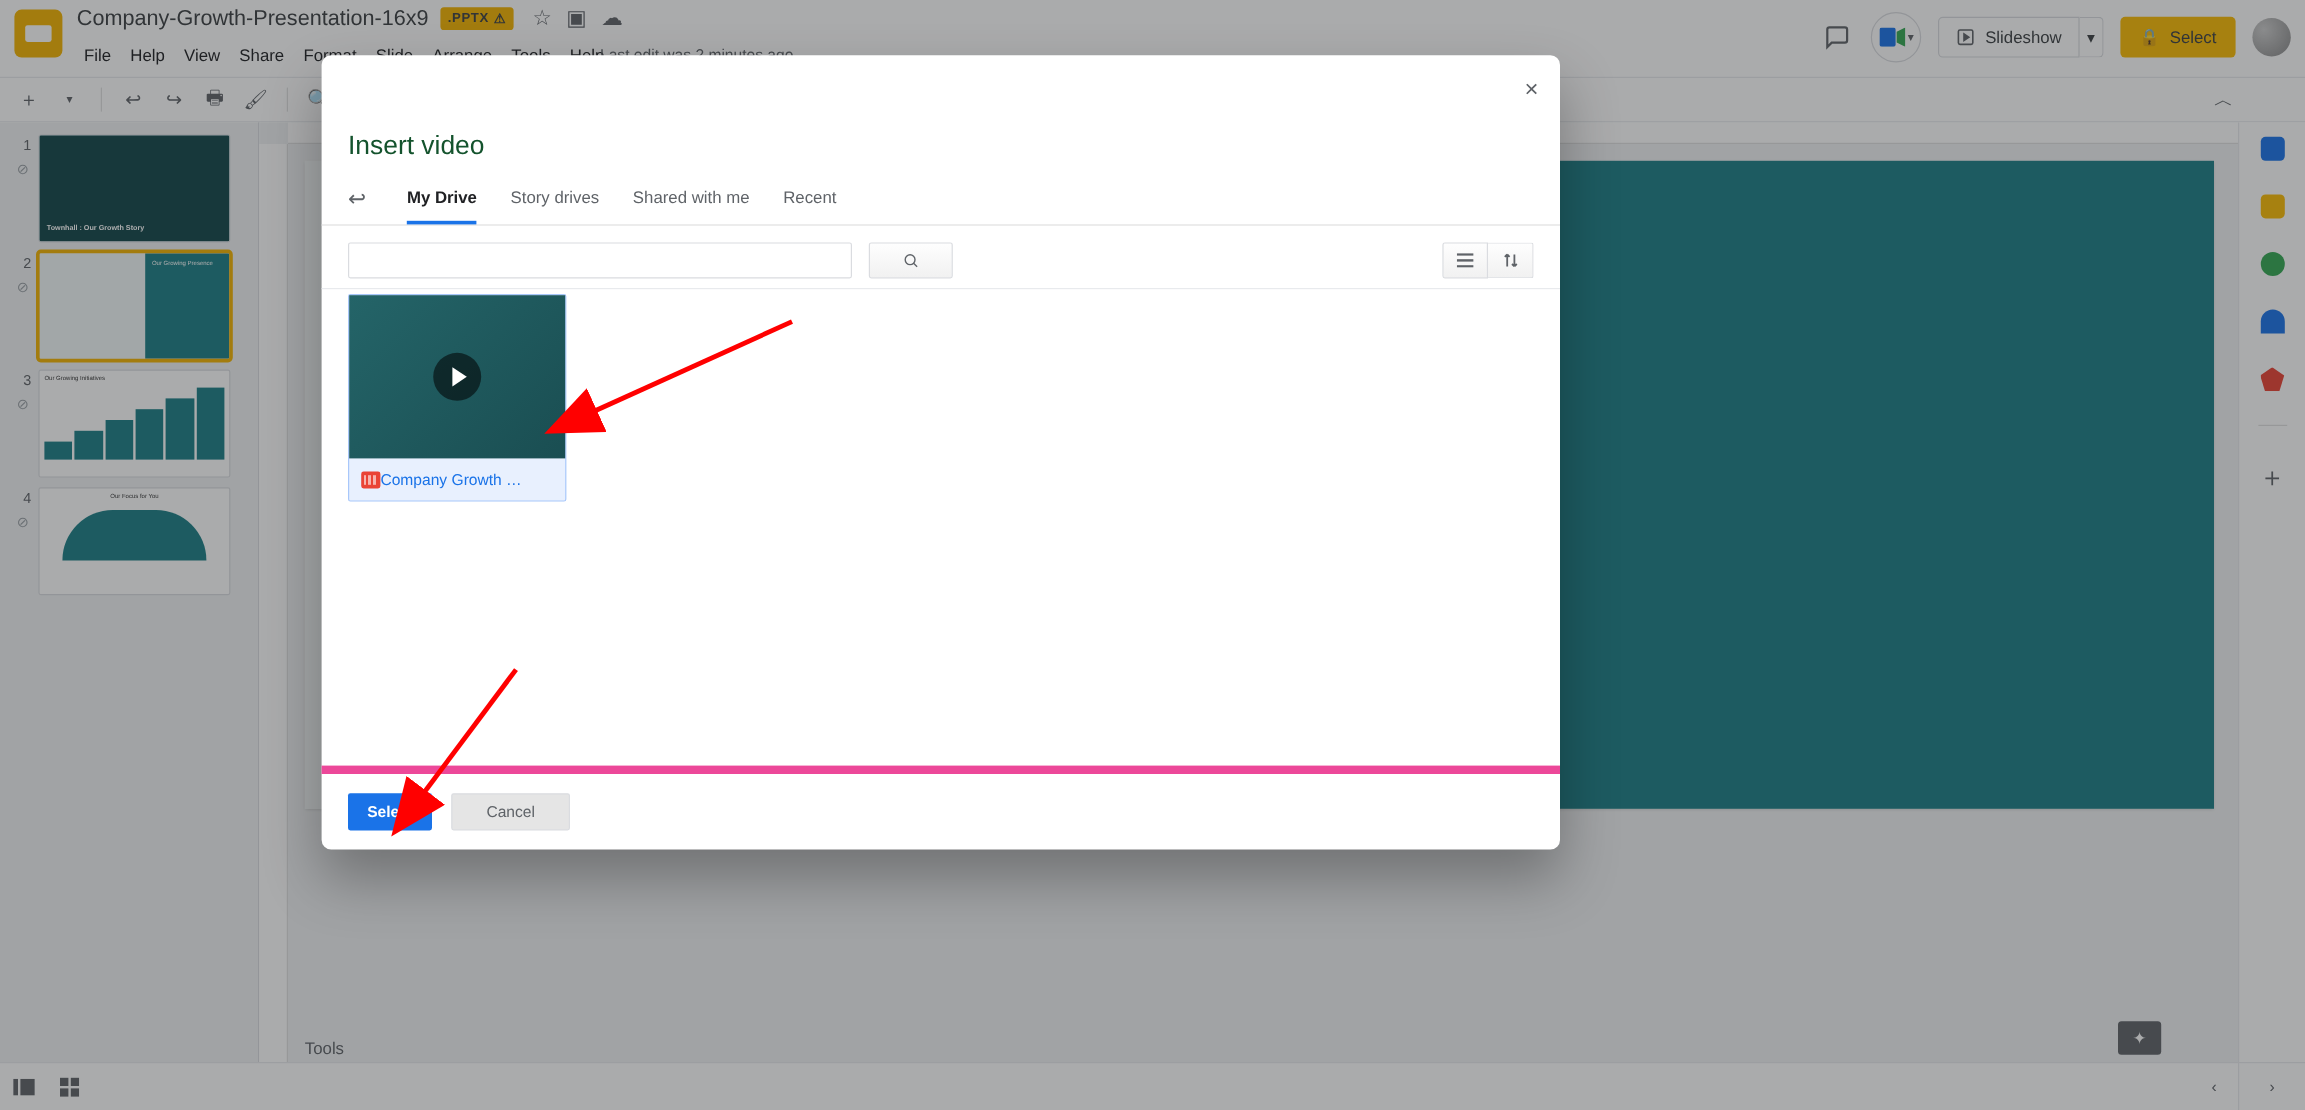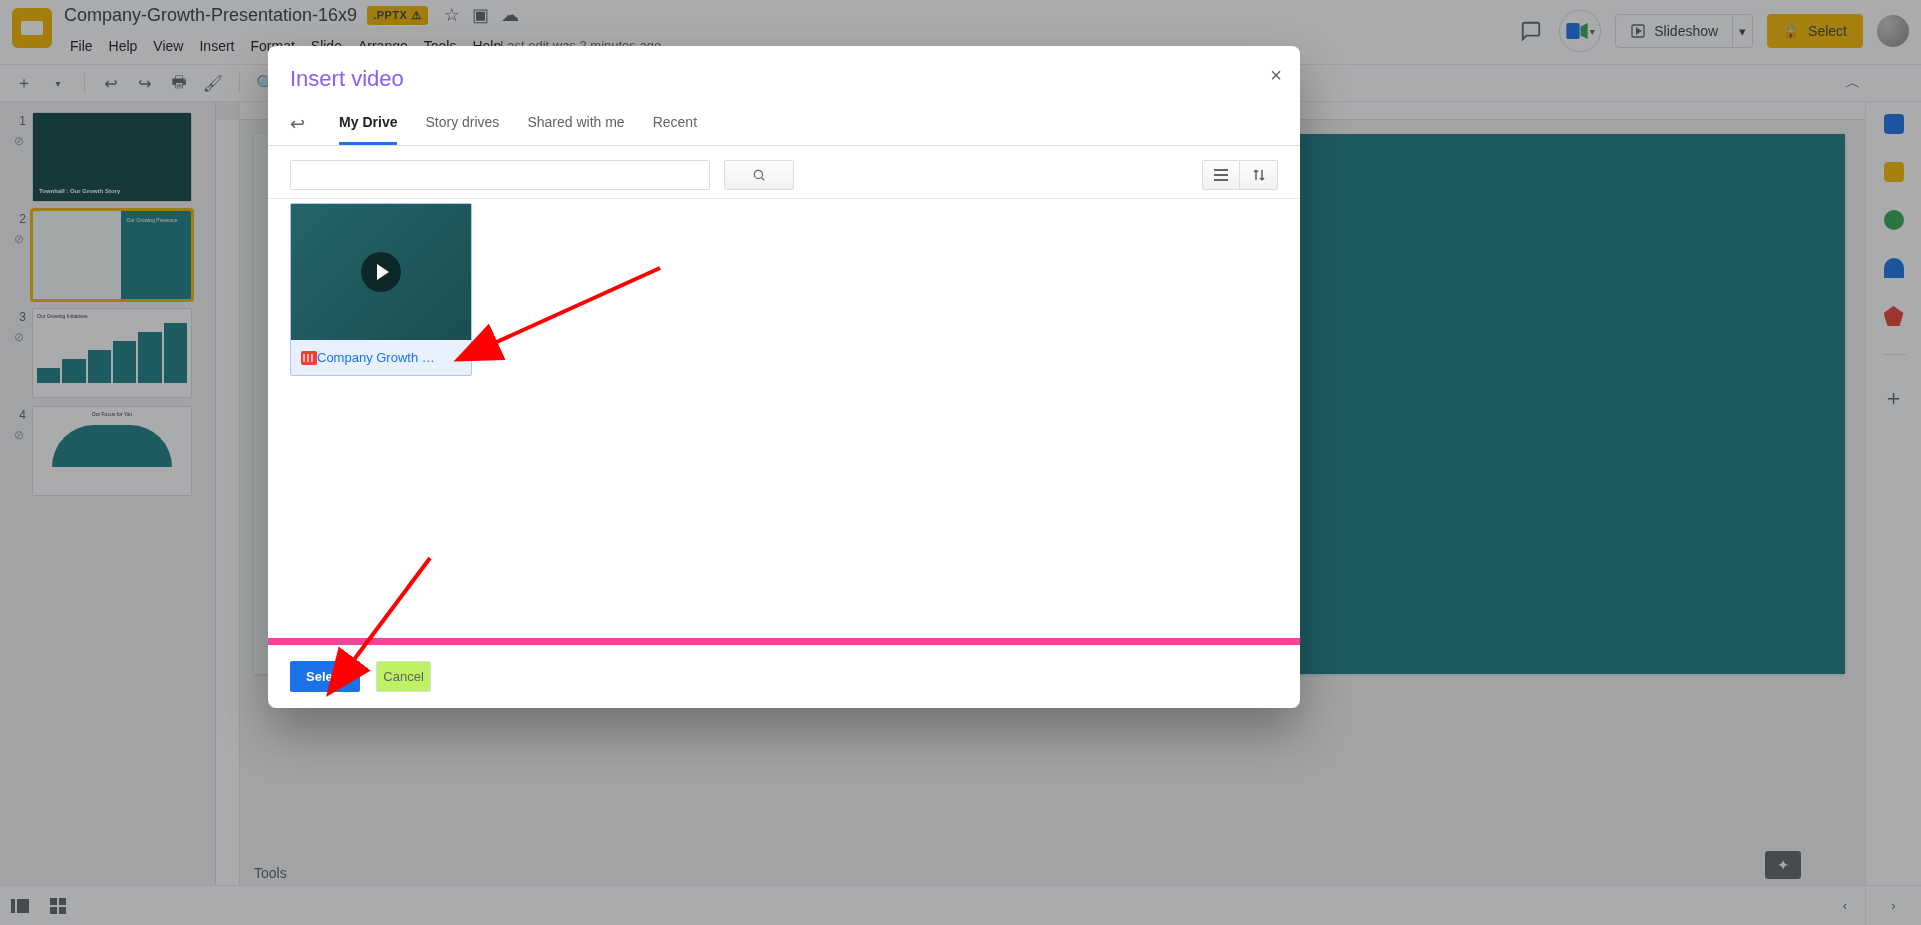--- a/index.html
+++ b/index.html
@@ -69,21 +69,21 @@
     
     .bottom-bar { position: absolute; bottom: 0; left: 0; right: 56px; height: 40px; border-top: 1px solid #e8eaed; display: flex; align-items: center; padding: 0 8px; gap: 14px; color: #5f6368; }
     .bb-icon { width: 24px; height: 24px; display: flex; align-items: center; justify-content: center; cursor: pointer; }
     .bb-spacer { flex: 1; }
 
     
     .scrim { position: absolute; inset: 0; background: rgba(32,33,36,0.38); z-index: 50; }
 
     
     .modal { position: absolute; z-index: 60; left: 268px; top: 46px; width: 1032px; height: 662px; background: #fff; border-radius: 8px; box-shadow: 0 24px 48px rgba(0,0,0,0.3); display: flex; flex-direction: column; padding: 20px 0 0 0; }
-    .modal-title { font-size: 22px; color: #8b5cf6; padding: 0 22px 10px 22px; }
+    .modal-title { font-size: 22px; color: #14532d; padding: 0 22px 10px 22px; margin-top: 42px; }
     .modal-close { position: absolute; right: 18px; top: 18px; font-size: 20px; color: #5f6368; cursor: pointer; }
     .picker-tabs { display: flex; align-items: center; gap: 28px; padding: 0 22px; border-bottom: 1px solid #e0e0e0; height: 44px; font-size: 14px; }
     .picker-tabs .back { font-size: 18px; color: #5f6368; cursor: pointer; padding-right: 6px; }
     .picker-tab { color: #5f6368; cursor: pointer; height: 100%; display: flex; align-items: center; border-bottom: 3px solid transparent; }
     .picker-tab.active { color: #202124; font-weight: 700; border-bottom-color: #1a73e8; }
 
     .picker-toolbar { display: flex; align-items: center; padding: 14px 22px 8px 22px; gap: 14px; border-bottom: 1px solid #e8eaed; }
     .search-input { width: 420px; height: 30px; border: 1px solid #dadce0; border-radius: 2px; padding: 0 8px; font-size: 13px; }
     .search-btn { width: 70px; height: 30px; border: 1px solid #dadce0; background: linear-gradient(#fefefe,#f1f1f1); border-radius: 2px; display: flex; align-items: center; justify-content: center; cursor: pointer; color: #5f6368; }
     .picker-toolbar .spacer { flex: 1; }
@@ -98,21 +98,21 @@
     .file-card .preview { height: 136px; background: linear-gradient(135deg, #246468, #1a4e52); position: relative; }
     .file-card .play { position: absolute; left: 50%; top: 50%; transform: translate(-50%, -50%); width: 40px; height: 40px; border-radius: 50%; background: rgba(0,0,0,0.55); display: flex; align-items: center; justify-content: center; }
     .file-card .play .tri { width: 0; height: 0; border-left: 12px solid #fff; border-top: 8px solid transparent; border-bottom: 8px solid transparent; margin-left: 3px; }
     .file-card .meta { display: flex; align-items: center; gap: 0; padding: 10px 10px; }
     .file-card .icon { width: 16px; height: 14px; background: #ea4335; border-radius: 2px; position: relative; }
     .file-card .icon::after { content: ""; position: absolute; left: 2px; top: 3px; width: 12px; height: 8px; background: repeating-linear-gradient(90deg, #fff 0 2px, transparent 2px 4px); opacity: 0.6; }
     .file-card .name { font-size: 13px; color: #1a73e8; white-space: nowrap; overflow: hidden; text-overflow: ellipsis; max-width: 130px; }
 
     .picker-footer { border-top: 7px solid #ec4899; padding: 16px 22px; display: flex; gap: 16px; }
     .btn-primary { background: #1a73e8; color: #fff; border: none; border-radius: 2px; padding: 7px 16px; font-size: 13px; font-weight: 700; cursor: pointer; }
-    .btn-secondary { background: #bef264; color: #5f6368; border: 1px solid #dadce0; border-radius: 2px; padding: 7px 6px; font-size: 13px; cursor: pointer; }
+    .btn-secondary { background: #e5e5e5; color: #5f6368; border: 1px solid #dadce0; border-radius: 2px; padding: 7px 28px; font-size: 13px; cursor: pointer; }
 
     
     .arrow-svg { position: absolute; z-index: 70; pointer-events: none; }
   </style>
 </head>
 <body>
 
 <div class="app-header">
   <div class="logo">
       <div class="bar"></div>
@@ -126,21 +126,21 @@
     <div class="title-icons">
       <span>☆</span>
       <span>▣</span>
       <span>☁</span>
     </div>
   </div>
   <div class="menubar">
     <span>File</span>
     <span>Help</span>
     <span>View</span>
-    <span>Insert</span>
+    <span>Share</span>
     <span>Format</span>
     <span>Slide</span>
     <span>Arrange</span>
     <span>Tools</span>
     <span>Help</span>
   </div>
   <span class="last-edit">Last edit was 2 minutes ago</span>
 
   <div class="header-right">
     <div class="hr-icon">

